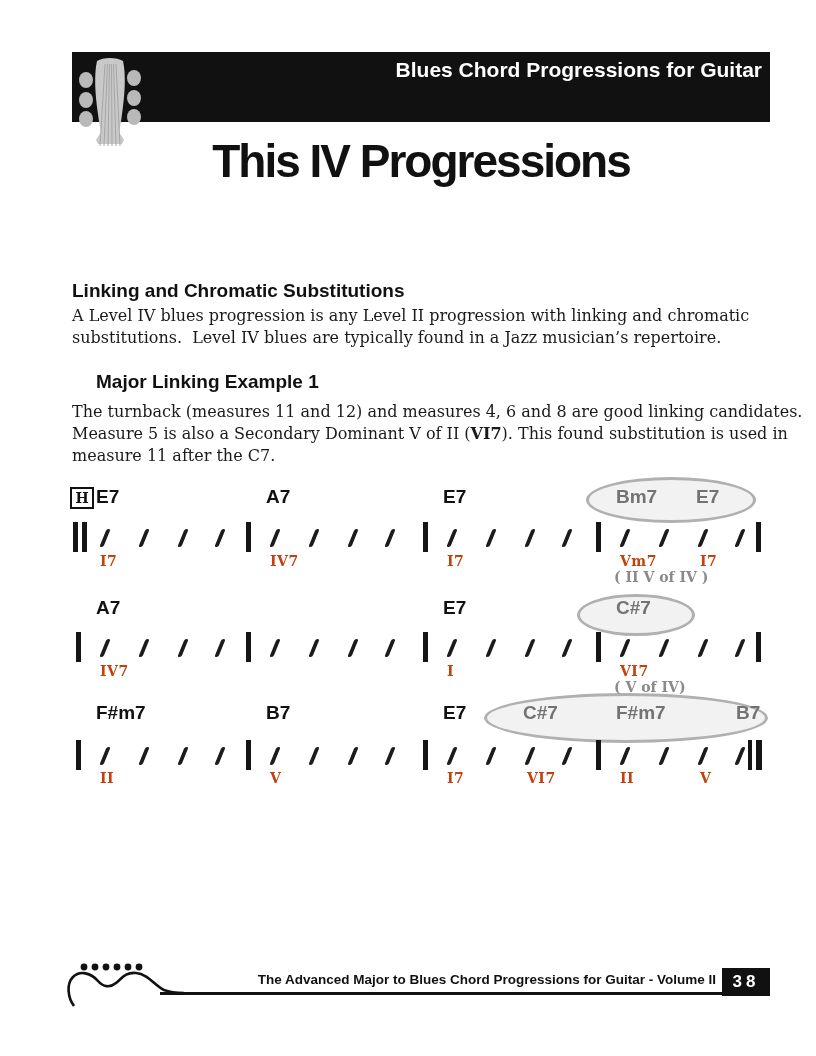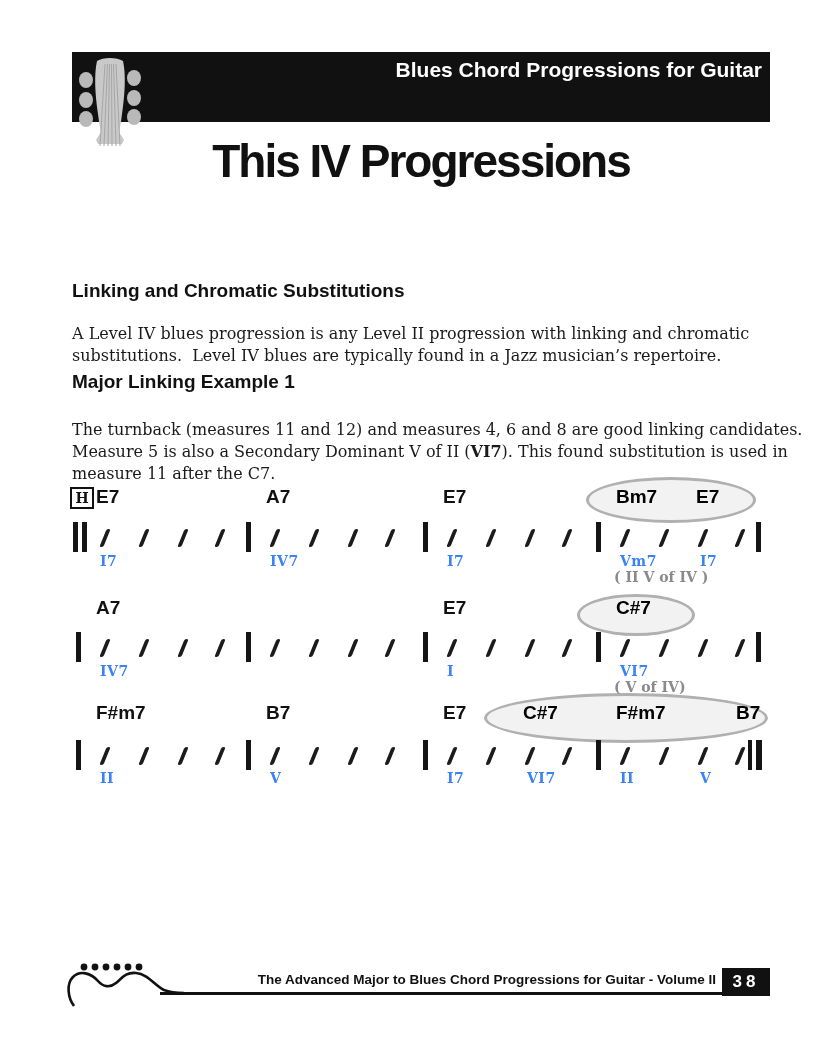--- a/index.html
+++ b/index.html
@@ -21,38 +21,38 @@
     position:absolute;left:72px;top:134px;width:698px;text-align:center;
     font-size:46px;font-weight:800;letter-spacing:-2px;color:#111111;
   }
   
   .sec-heading{
     position:absolute;left:72px;font-size:19px;font-weight:800;
     color:#111111;letter-spacing:0px;
   }
   .bodytext{
     position:absolute;left:72px;font-family:"DejaVu Serif","Liberation Serif",serif;
-    font-size:16px;color:#1a1a1a;line-height:22px;white-space:pre;margin-top:18px;
+    font-size:16px;color:#1a1a1a;line-height:22px;white-space:pre;
   }
   .bodytext b{font-weight:700;}
   
   #chart{position:absolute;left:0;top:0;width:816px;height:1056px;}
   .chord{
     position:absolute;font-size:19px;font-weight:700;color:#111111;
     letter-spacing:0px;z-index:3;white-space:nowrap;
   }
-  .chord.circled{color:#000000;}
+  .chord.circled{color:#737373;}
   .barline{position:absolute;background:#151515;z-index:2;}
   .slash{
     position:absolute;width:4px;height:18px;background:#1b1b1b;
     transform:skewX(-22deg);border-radius:2px;z-index:2;
   }
   .numeral{
     position:absolute;font-family:"DejaVu Serif","Liberation Serif",serif;
-    font-weight:700;font-size:14px;color:#3b82f6;letter-spacing:0.5px;
+    font-weight:700;font-size:14px;color:#c2410c;letter-spacing:0.5px;
     white-space:nowrap;z-index:2;
   }
   .annotation{
     position:absolute;font-family:"DejaVu Serif","Liberation Serif",serif;
     font-weight:700;font-size:14px;color:#8a8a8a;white-space:pre;z-index:2;
   }
   .ellipse{
     position:absolute;border:3px solid #b0b0b0;border-radius:50%;
     background:#f2f2f2;z-index:1;box-sizing:border-box;
   }
@@ -99,21 +99,21 @@
     <line x1="38" y1="8" x2="42" y2="90"></line>
   </g>
 </svg>
 
 <div class="page-title">This IV Progressions</div>
 
 <div class="sec-heading" style="top:280px;">Linking and Chromatic Substitutions</div>
 <div class="bodytext" style="top:305px;"><span>A Level IV blues progression is any Level II progression with linking and chromatic</span></div>
 <div class="bodytext" style="top:327px;"><span>substitutions.  Level IV blues are typically found in a Jazz musician’s repertoire.</span></div>
 
-<div class="sec-heading" style="top:371px;">Major Linking Example 1</div>
+<div class="sec-heading" style="top:371px;margin-left:24px;">Major Linking Example 1</div>
 <div class="bodytext" style="top:401px;"><span>The turnback (measures 11 and 12) and measures 4, 6 and 8 are good linking candidates.</span></div>
 <div class="bodytext" style="top:423px;"><span>Measure 5 is also a Secondary Dominant V of II (</span><b>VI7</b><span>). This found substitution is used in</span></div>
 <div class="bodytext" style="top:445px;"><span>measure 11 after the C7.</span></div>
 
 <div class="rehearsal">H</div>
 <div id="chart">
     <div class="ellipse" style="left: 586px; top: 477px; width: 170px; height: 46px;"></div>
     <div class="barline" style="left: 73px; top: 522px; width: 5px; height: 30px;"></div>
     <div class="barline" style="left: 82px; top: 522px; width: 5px; height: 30px;"></div>
     <div class="barline" style="left: 246px; top: 522px; width: 5px; height: 30px;"></div>

